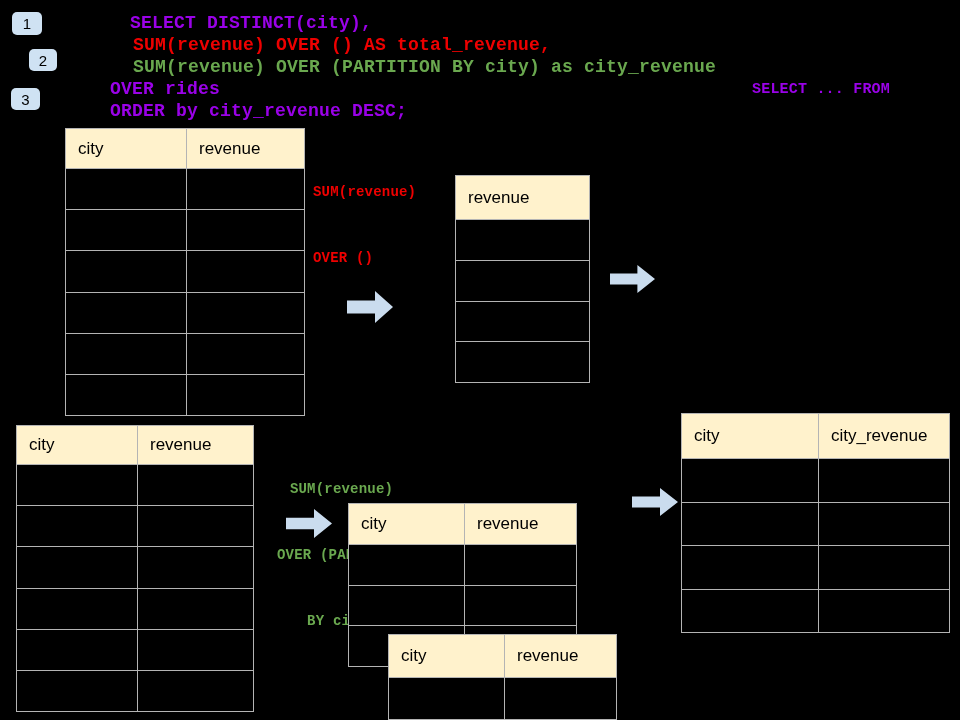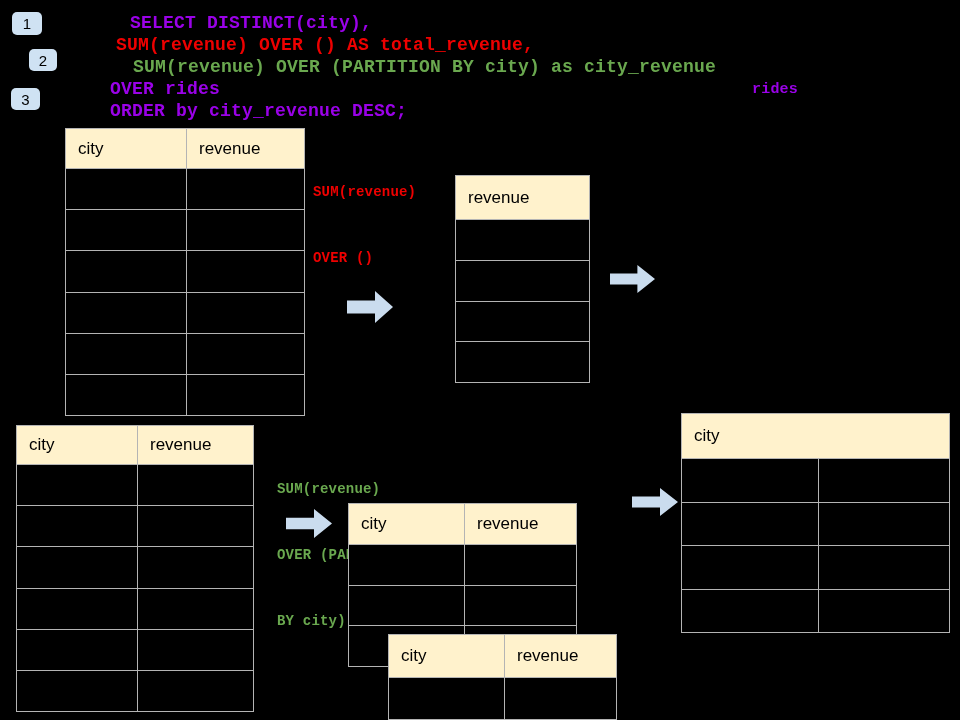--- a/index.html
+++ b/index.html
@@ -12,23 +12,23 @@
   .code{
     position:absolute;
     font-family:"Liberation Mono","DejaVu Sans Mono",monospace;
     font-weight:bold;white-space:pre;letter-spacing:.2px;
   }
   .sz18{font-size:18px;line-height:22px;}
   .sz17{font-size:14px;line-height:22px;}
   .sz15{font-size:15px;line-height:21px;}
   .clr-purple{color:var(--purple);}
   .clr-red{color:var(--red);}
-  .clr-green{color:var(--green);}
+  .clr-green{color:var(--green);text-align:center;}
   #sql1{left:88px;top:12px;margin-left:42px;}
-  #sql2{left:116px;top:34px;}
+  #sql2{left:133px;top:34px;}
   #sql3{left:133px;top:56px;}
   #sql4{left:110px;top:78px;}
   #sql5{left:110px;top:100px;text-align:center;}
   #note{left:752px;top:37px;}
   #annTotal{left:313px;top:137px;}
   #annPart{left:277px;top:434px;}
   
   .badge{
     position:absolute;background:var(--badge_fill);border-radius:5px;
     display:flex;align-items:center;justify-content:center;
@@ -80,21 +80,21 @@
 <div class="badge" id="badge2">2</div>
 <div class="badge" id="badge3">3</div>
 
 <div class="code sz18 clr-purple" id="sql1">SELECT DISTINCT(city),</div>
 <div class="code sz18 clr-red" id="sql2">SUM(revenue) OVER () AS total_revenue,</div>
 <div class="code sz18 clr-green" id="sql3">SUM(revenue) OVER (PARTITION BY city) as city_revenue</div>
 <div class="code sz18 clr-purple" id="sql4">OVER rides</div>
 <div class="code sz18 clr-purple" id="sql5">ORDER by city_revenue DESC;</div>
 
 <div class="code sz15 clr-purple" id="note">
-  <div>rides</div>
+  <div>SELECT ... FROM</div>
 </div>
 
 <div class="code sz17 clr-red" id="annTotal">
   <div>SUM(revenue)</div>
   <div>OVER ()</div>
 </div>
 
 <div class="code sz17 clr-green" id="annPart">
   <div>SUM(revenue)</div>
   <div>OVER (PARTITION</div>
@@ -221,20 +221,21 @@
   <div class="row r1">
       <div class="cell c1"></div>
       <div class="cell c2"></div>
     </div>
   <div class="row"></div>
 </div>
 
 <div class="tbl" id="tblF">
   <div class="hd">
     <div class="hcell c1">city</div>
+    <div class="hcell c2">city_revenue</div>
   </div>
   <div class="row">
       <div class="cell c1"></div>
       <div class="cell c2"></div>
     </div>
   <div class="row">
       <div class="cell c1"></div>
       <div class="cell c2"></div>
     </div>
   <div class="row">

